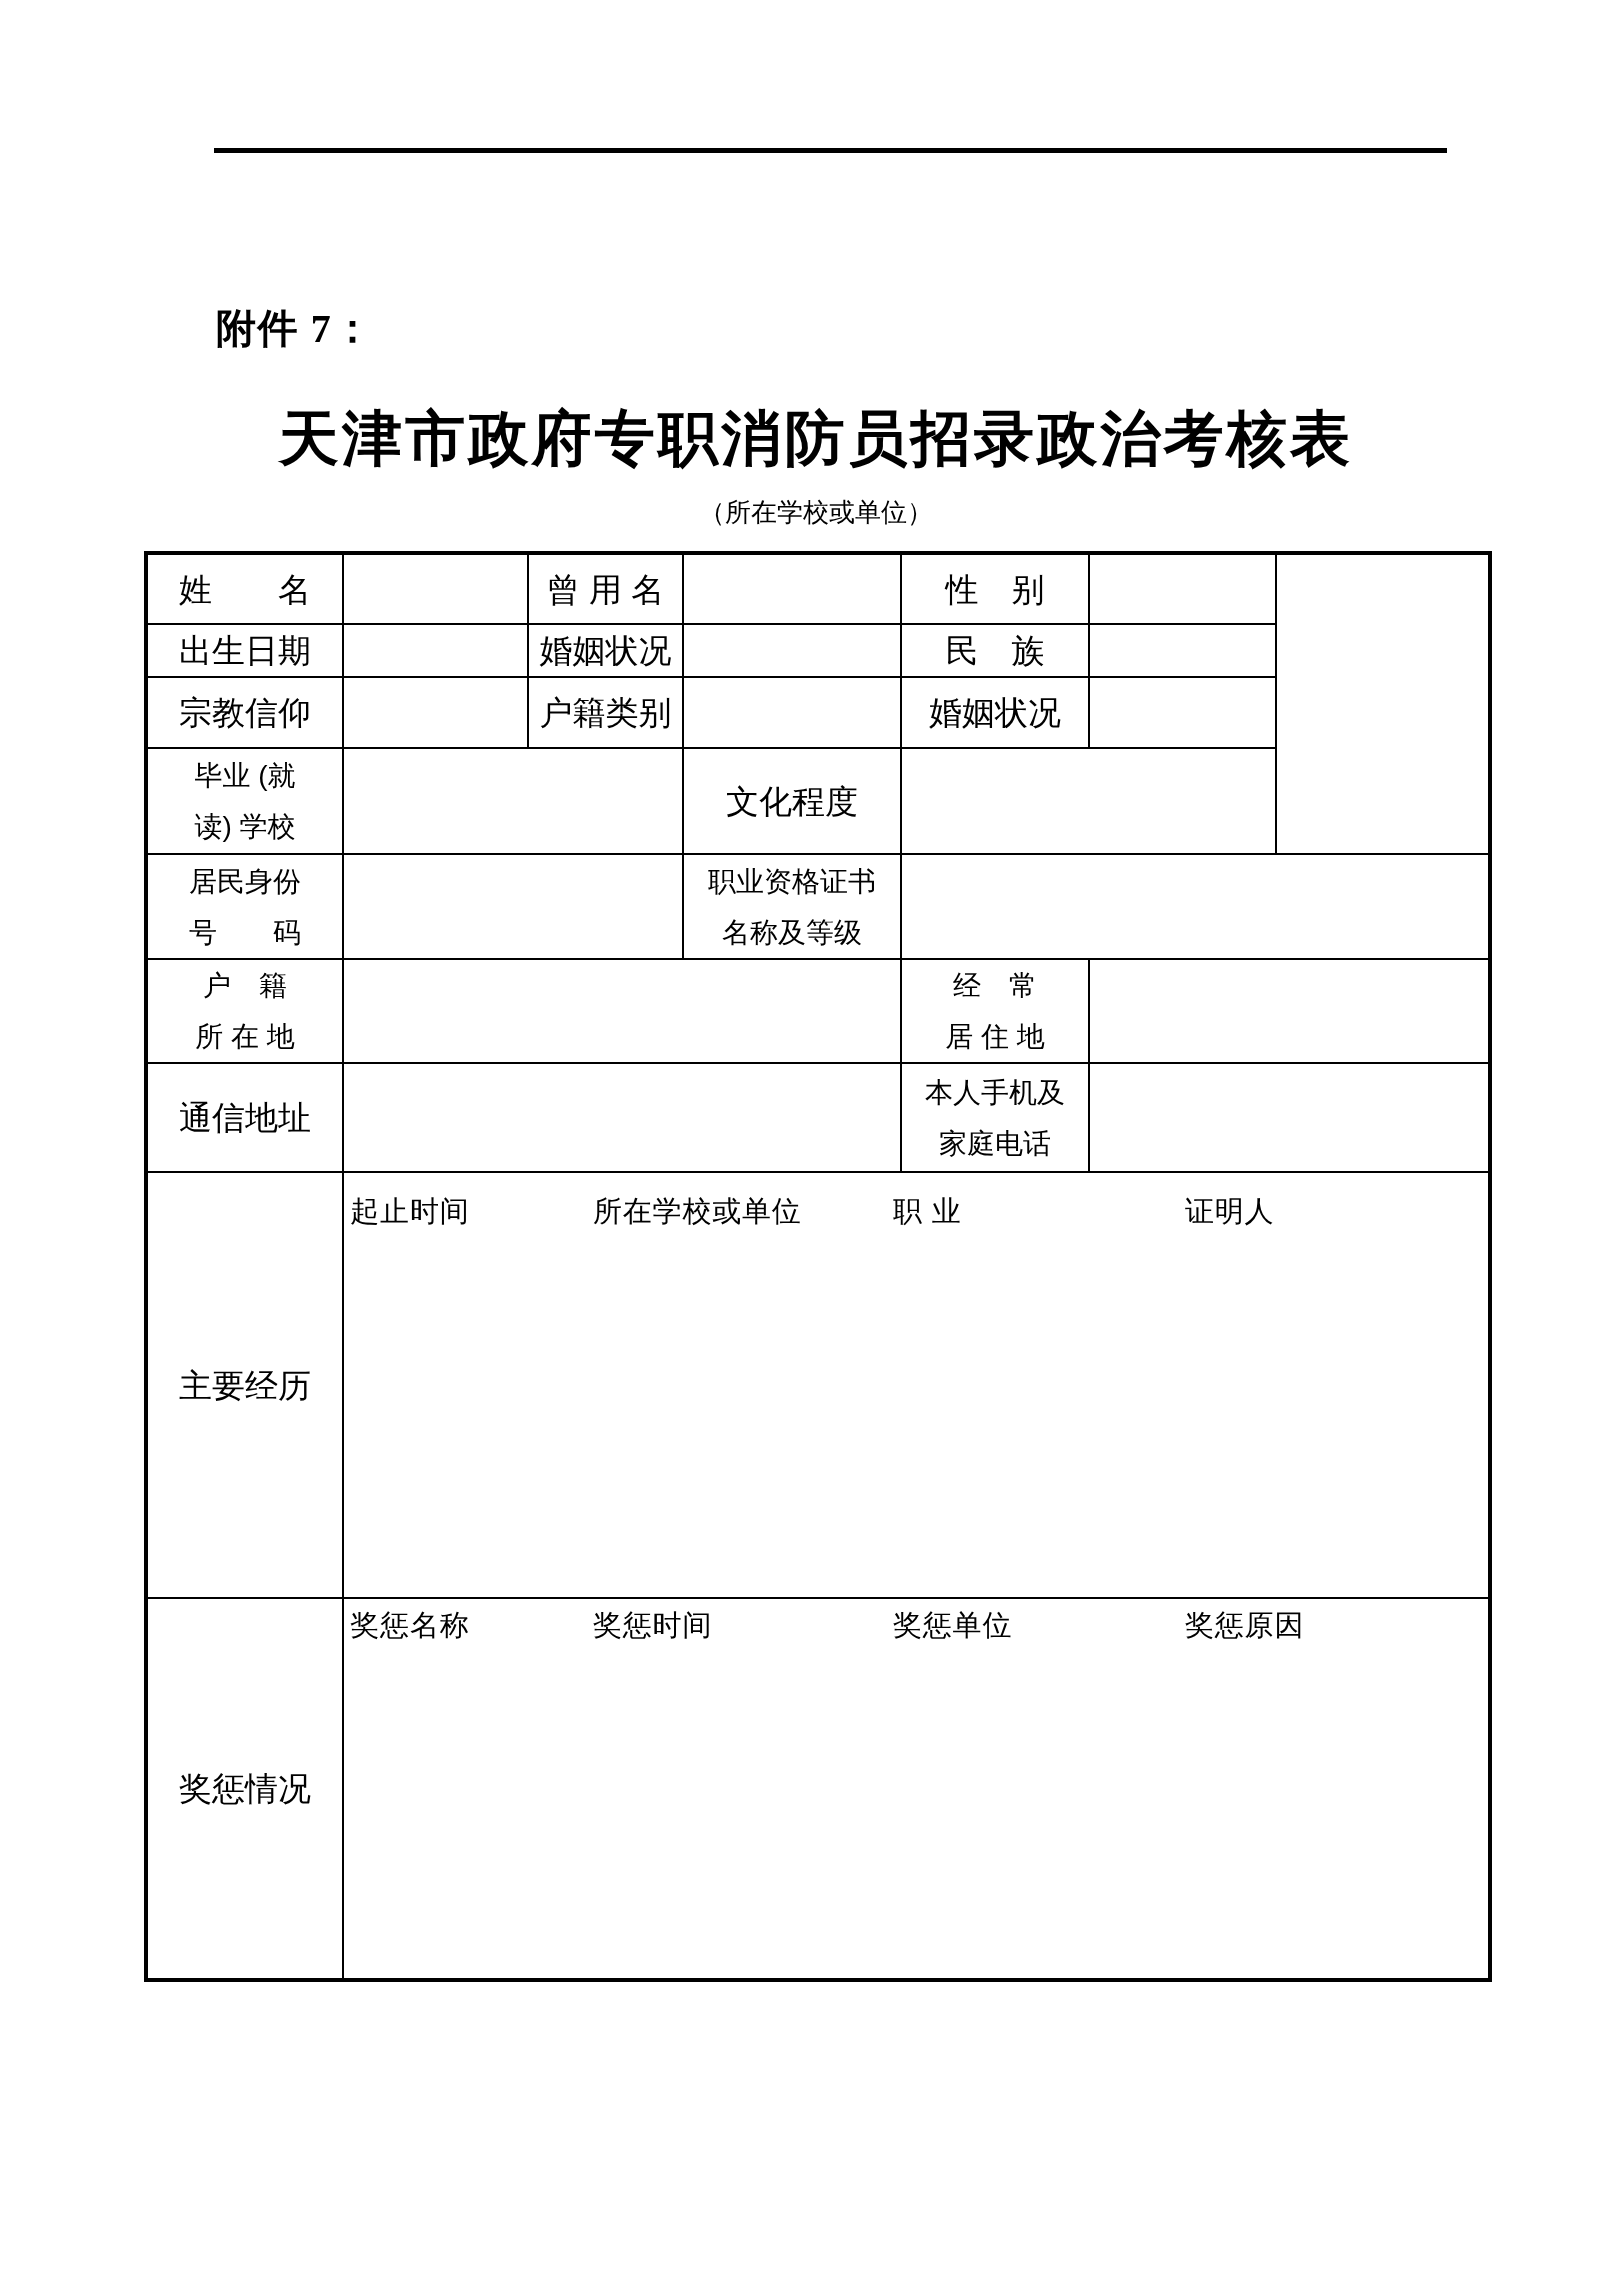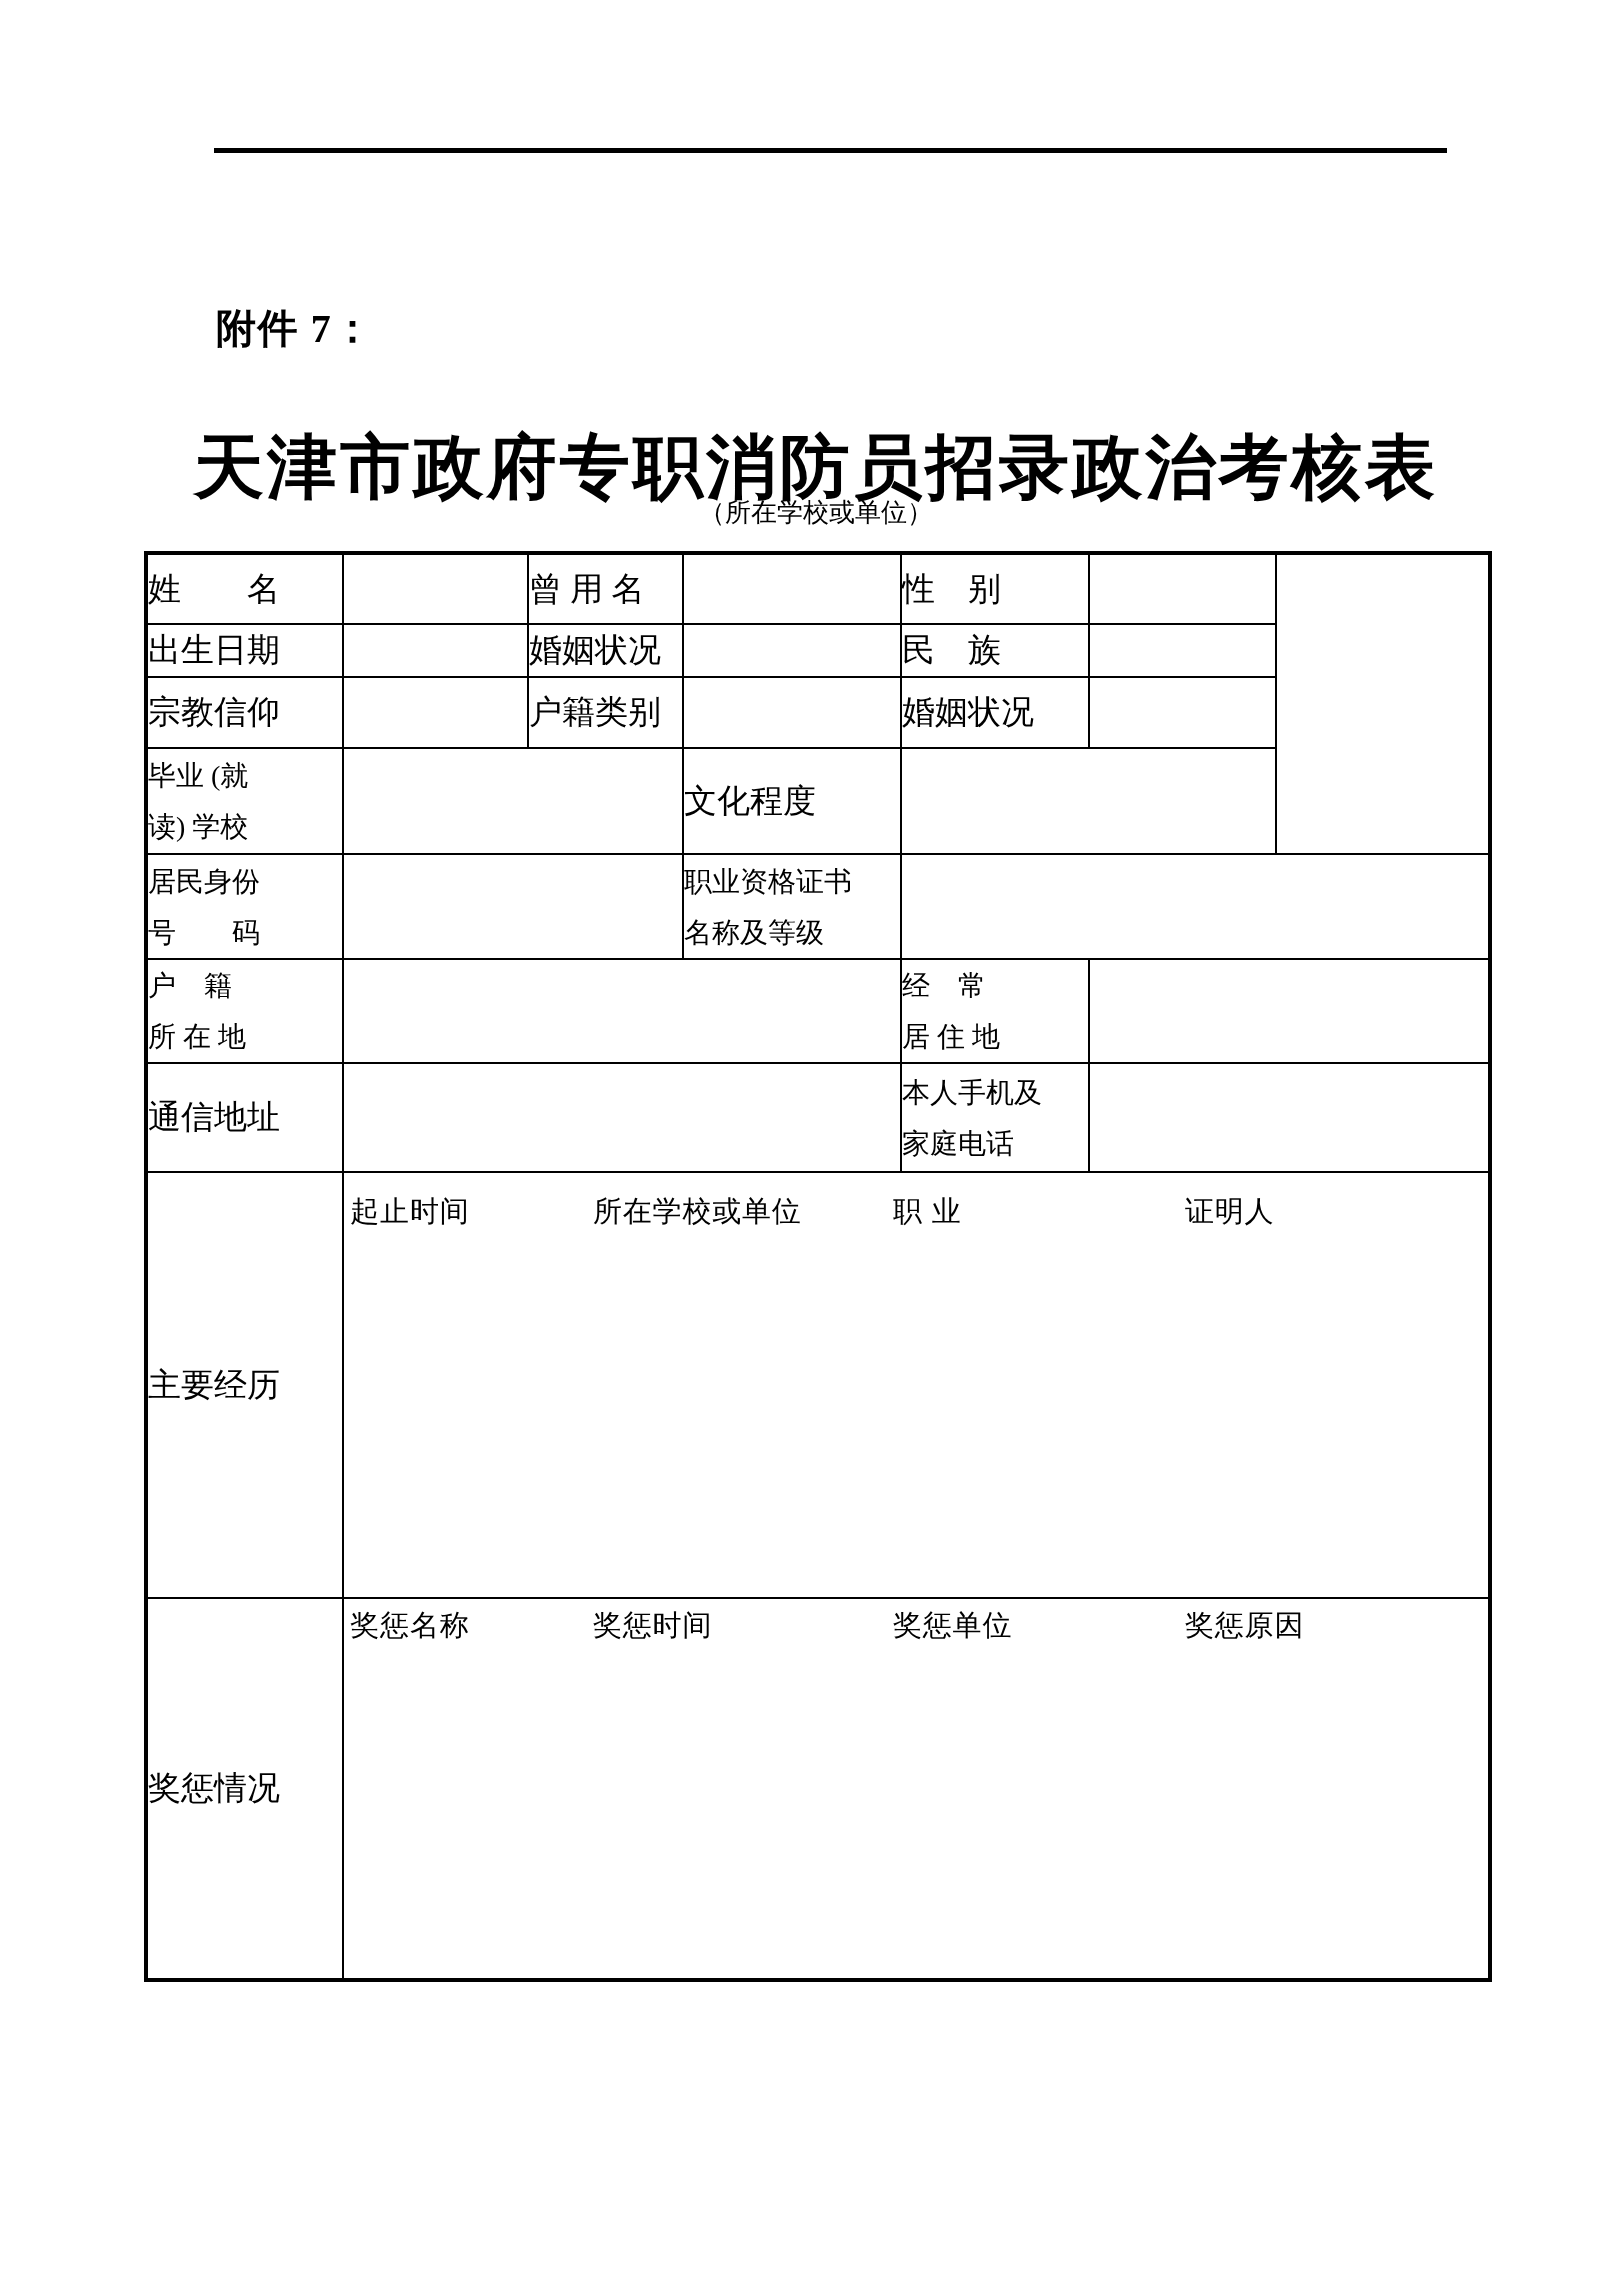--- a/index.html
+++ b/index.html
@@ -12,38 +12,38 @@
   .top-rule {
     position:absolute; left:214px; top:148px;
     width:1233px; height:4.8px; background:#000;
   }
   .attachment {
     position:absolute; left:216px; top:301px;
     font-family:"Liberation Serif", serif;
     font-size:40px; font-weight:700; letter-spacing:1.6px;
   }
   .title {
-    position:absolute; left:144px; top:421px; width:1344px;
-    text-align:center; font-size:70px; font-weight:800; letter-spacing:3.2px;
+    position:absolute; left:144px; top:399px; width:1344px;
+    text-align:center; font-size:60px; font-weight:800; letter-spacing:3.2px;
     font-family:"Liberation Sans", sans-serif;
   }
   .subtitle {
     position:absolute; left:144px; top:495px; width:1344px;
     text-align:center; font-size:26px; font-weight:400;
     font-family:"Liberation Serif", serif;
   }
   table.form {
     position:absolute; left:144px; top:551px;
     width:1344px; table-layout:fixed; border-collapse:collapse;
     border:4px solid #000;
   }
   table.form td { border:2.4px solid #000; vertical-align:middle; }
   td.lbl {
-    text-align:left; font-size:33px; font-weight:500;
-    white-space:pre-line; line-height:51px;font-family:Liberation Serif, serif;
+    text-align:center; font-size:33px; font-weight:500;
+    white-space:pre-line; line-height:51px;
   }
   td.lbl.small { font-size:28px; }
   td.val { background:#fff; }
   td.photo { background:#fff; }
   td.big { position:relative; vertical-align:top; }
   .colhead {
     position:absolute; font-size:29px; font-weight:500;
     white-space:nowrap; letter-spacing:0.8px;
   }
   .r8 .colhead { top:19px; }

